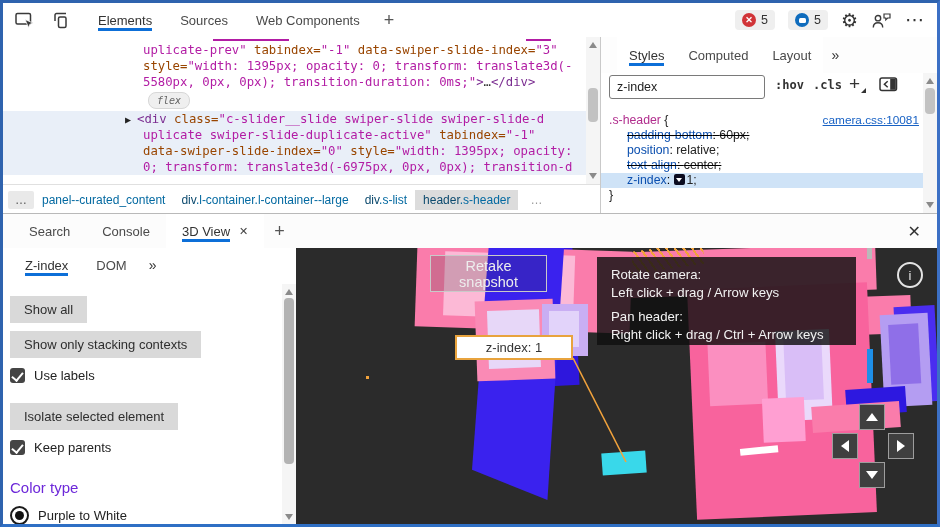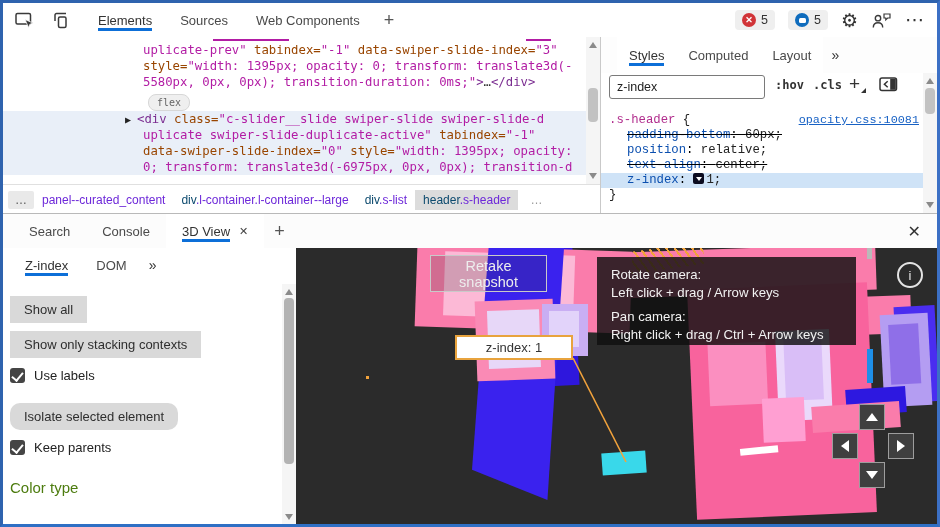--- a/index.html
+++ b/index.html
@@ -26,52 +26,52 @@
   .dots{font-size:19px;color:#333;cursor:pointer;letter-spacing:1px;line-height:0.6;}
   
   .elements-pane{position:absolute;left:0;top:34px;width:597px;height:176px;background:#fff;}
   .code{position:absolute;left:0;top:0;right:14px;height:147px;overflow:hidden;
     font-family:"DejaVu Sans Mono","Liberation Mono",monospace;font-size:12.3px;}
   .code-remnant{position:absolute;height:2px;background:#b21ca4;top:2px;}
   .code-lines{padding-top:5px;}
   .code-line{height:16px;line-height:16px;white-space:pre;padding-left:140px;}
   .code-line.has-arrow{padding-left:122px;}
   .code-line.sel{background:#e9eff8;}
-  .code-line.badge-line{height:21px;display:flex;align-items:flex-end;padding-left:145px;}
+  .code-line.badge-line{height:21px;display:flex;align-items:center;padding-left:145px;font-style:italic;}
   .flex-badge{font-size:10px;color:#666;background:#efefef;border:1px solid #d7d7d7;border-radius:8px;padding:1px 8px;line-height:1.3;}
   .tk-val{color:#b21ca4;} .tk-attr{color:#994500;} .tk-tag{color:#7b2d91;} .tk-plain{color:#333;} .tk-arrow{color:#222;font-size:10px;}
   
   .vsb{position:absolute;width:14px;background:#f5f5f5;}
   .vsb .tri-up,.vsb .tri-dn{position:absolute;left:3px;width:0;height:0;border-left:4px solid transparent;border-right:4px solid transparent;cursor:pointer;}
   .vsb .tri-up{border-bottom:6px solid #8a8a8a;top:5px;}
   .vsb .tri-dn{border-top:6px solid #8a8a8a;bottom:5px;}
   .vsb .thumb{position:absolute;left:2px;width:10px;background:#c2c2c2;border-radius:4px;cursor:pointer;}
   .code-sb{right:0;top:0;height:147px;}
   
   .breadcrumb{position:absolute;left:0;right:0;top:147px;height:29px;border-top:1px solid #e0e0e0;
     display:flex;align-items:center;font-size:12px;overflow:hidden;background:#fff;}
   .crumb{padding:3px 8px;white-space:nowrap;cursor:pointer;}
   .crumb.more{background:#e9e9e9;color:#555;margin-left:5px;border-radius:2px;padding:2px 7px;}
   .crumb.more.plain{background:transparent;color:#999;}
   .crumb.sel{background:#dcdcdc;}
-  .bc-tag{color:#0c4a6e;} .bc-cls{color:#6d28d9;}
+  .bc-tag{color:#0c4a6e;} .bc-cls{color:#0369a1;}
   
   .styles-pane{position:absolute;left:597px;top:34px;width:337px;height:176px;border-left:1px solid #c9c9c9;background:#fff;box-sizing:border-box;}
   .sp-tabs{display:flex;align-items:stretch;height:36px;padding-left:16px;background:#fdfdfd;}
   .sp-tabs .tab{padding:0 12px;}
   .sp-ovf{display:flex;align-items:center;font-size:14px;color:#333;padding:0 8px;cursor:pointer;}
   .sp-filter{position:relative;height:32px;}
   .filter-input{position:absolute;left:8px;top:2px;width:140px;height:22px;border:1px solid #7a7a7a;border-radius:3px;
     font-size:12.5px;font-family:"Liberation Sans",sans-serif;color:#222;padding:0 7px;outline:none;}
   .sp-ctrl{position:absolute;top:5px;font-family:"DejaVu Sans Mono",monospace;font-size:12px;color:#333;cursor:pointer;font-weight:bold;}
   .sp-hov{left:174px;} .sp-cls{left:212px;}
   .sp-plus{position:absolute;left:248px;top:0px;font-size:19px;color:#333;cursor:pointer;}
   .sp-plus:after{content:"";position:absolute;right:-6px;bottom:2px;border-left:5px solid transparent;border-bottom:5px solid #333;}
   .sp-dock{position:absolute;left:278px;top:4px;cursor:pointer;}
-  .sp-rules{position:relative;height:108px;font-family:Liberation Mono, monospace;font-size:12.3px;padding-top:8px;}
+  .sp-rules{position:relative;height:108px;font-family:Liberation Sans, sans-serif;font-size:12.3px;padding-top:8px;}
   .rule-head{padding-left:8px;height:15px;line-height:15px;position:relative;}
   .selector{color:#b12d8d;cursor:pointer;} .brace{color:#222;}
   .src-link{position:absolute;right:18px;top:0;color:#1761c4;text-decoration:underline;font-size:11.8px;cursor:pointer;}
   .prop{padding-left:26px;height:15px;line-height:15px;}
   .prop.hl{background:#cfe3f7;}
   .prop .struckwrap{text-decoration:line-through;}
   .prop-name{color:#0b4faf;} .prop-val{color:#222;}
   .prop-icon{display:inline-block;width:11px;height:11px;background:#0c0c20;border-radius:2px;vertical-align:-1px;margin-right:2px;position:relative;cursor:pointer;}
   .prop-icon:after{content:"";position:absolute;left:2.5px;top:3.5px;border-left:3px solid transparent;border-right:3px solid transparent;border-top:4px solid #fff;}
   .styles-sb{right:0;top:36px;height:140px;}
@@ -83,26 +83,26 @@
   .tab-close{font-size:11px;color:#444;margin-left:9px;cursor:pointer;}
   .panel-close{position:absolute;right:10px;top:0;height:34px;display:flex;align-items:center;font-size:16px;color:#333;cursor:pointer;padding:0 6px;}
   .b-content{position:absolute;left:0;top:34px;right:0;bottom:0;}
   
   .sidebar3d{position:absolute;left:0;top:0;width:293px;height:277px;background:#fff;overflow:hidden;}
   .s3-tabs{display:flex;align-items:stretch;height:34px;padding-left:8px;}
   .s3-body{padding-left:7px;}
   .gbtn{display:inline-block;background:#d9d9d9;color:#2e2e2e;font-size:13px;padding:6px 14px;border:none;cursor:pointer;font-family:"Liberation Sans",sans-serif;}
   .btn-showall{margin-top:14px;}
   .btn-stack{margin-top:8px;display:block;width:fit-content;}
-  .btn-isolate{margin-top:20px;display:block;width:fit-content;border-radius:10px;}
+  .btn-isolate{margin-top:20px;display:block;width:fit-content;}
   .chk-row{display:flex;align-items:center;margin-top:10px;cursor:pointer;}
   .chk{width:15px;height:15px;background:#454545;border-radius:3px;position:relative;flex:none;}
   .chk:after{content:"";position:absolute;left:4px;top:1.5px;width:5px;height:9px;border:solid #fff;border-width:0 2px 2px 0;transform:rotate(40deg);}
   .chk-label{font-size:13px;color:#222;margin-left:9px;}
-  .color-type{font-size:15px;color:#4d7c0f;margin-top:24px;}
+  .color-type{font-size:15px;color:#6d28d9;margin-top:24px;}
   .radio-row{display:flex;align-items:center;margin-top:10px;cursor:pointer;}
   .radio{width:15px;height:15px;border:2px solid #1a1a1a;border-radius:50%;position:relative;flex:none;}
   .radio:after{content:"";position:absolute;left:3px;top:3px;width:9px;height:9px;border-radius:50%;background:#111;}
   .radio-label{font-size:13px;color:#222;margin-left:9px;}
   .side-sb{right:0;top:36px;height:241px;}
   .side-sb .thumb{top:14px;height:166px;background:#b3b3b3;}
   
   .canvas3d{position:absolute;left:293px;top:0;width:641px;height:277px;background:#2b2b2b;overflow:hidden;cursor:grab;}
   .shape{position:absolute;}
   .cv-btn{position:absolute;background:rgba(43,43,43,.2);border:1px solid #c9c9c9;color:#ededed;font-size:14px;
@@ -232,21 +232,21 @@
         <svg width="19" height="15" viewBox="0 0 19 15">
           <rect x="1" y="1" width="16.5" height="12.5" rx="2" fill="none" stroke="#333" stroke-width="1.5"></rect>
           <rect x="11.2" y="1.8" width="5.6" height="11" fill="#333"></rect>
           <path d="M8.7 4.2 L5.4 7.2 L8.7 10.2" fill="none" stroke="#333" stroke-width="1.5"></path>
         </svg>
       </span>
     </div>
     <div class="sp-rules">
       <div class="rule-head">
         <span class="selector">.s-header</span><span class="brace"> {</span>
-        <span class="src-link">opacity.css:10081</span>
+        <span class="src-link">camera.css:10081</span>
       </div>
       <div id="prop-rows">
           <div class="prop"><span class="struckwrap"><span class="prop-name">padding-bottom</span>: <span class="prop-val">60px;</span></span></div>
           <div class="prop"><span><span class="prop-name">position</span>: <span class="prop-val">relative;</span></span></div>
           <div class="prop"><span class="struckwrap"><span class="prop-name">text-align</span>: <span class="prop-val">center;</span></span></div>
           <div class="prop hl"><span><span class="prop-name">z-index</span>: <span class="prop-icon"></span><span class="prop-val">1;</span></span></div>
         </div>
       <div class="rule-head"><span class="brace">}</span></div>
     </div>
     <div class="vsb styles-sb">
@@ -290,20 +290,24 @@
           <div class="chk-row">
             <span class="chk"></span>
             <span class="chk-label">Use labels</span>
           </div>
           <button class="gbtn btn-isolate">Isolate selected element</button>
           <div class="chk-row">
             <span class="chk"></span>
             <span class="chk-label">Keep parents</span>
           </div>
           <div class="color-type">Color type</div>
+          <div class="radio-row">
+            <span class="radio"></span>
+            <span class="radio-label">Purple to White</span>
+          </div>
         </div>
         <div class="vsb side-sb">
           <span class="tri-up"></span>
           <span class="thumb"></span>
           <span class="tri-dn"></span>
         </div>
       </div>
 
       <div class="canvas3d">
 
@@ -346,21 +350,21 @@
         <div class="tooltip3d">z-index: 1</div>
 
         <button class="cv-btn btn-retake">Retake snapshot</button>
 
         <div class="cam-help">
           <div class="grp">
             <div>Rotate camera:</div>
             <div>Left click + drag / Arrow keys</div>
           </div>
           <div class="grp">
-            <div>Pan camera:</div>
+            <div>Pan header:</div>
             <div>Right click + drag / Ctrl + Arrow keys</div>
           </div>
         </div>
         <div class="info-i">i</div>
 
         <div class="dpad dp-up">
             <span class="tri u"></span>
           </div>
         <div class="dpad dp-left">
             <span class="tri l"></span>

